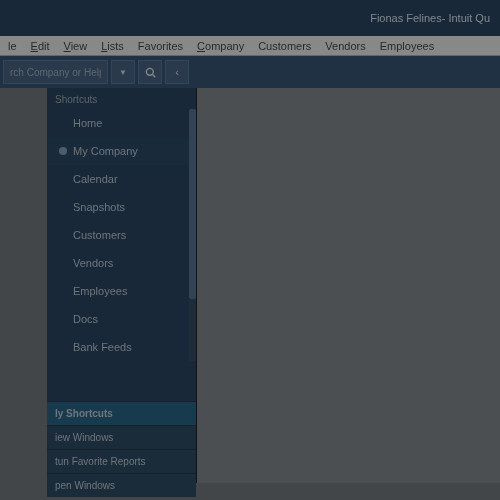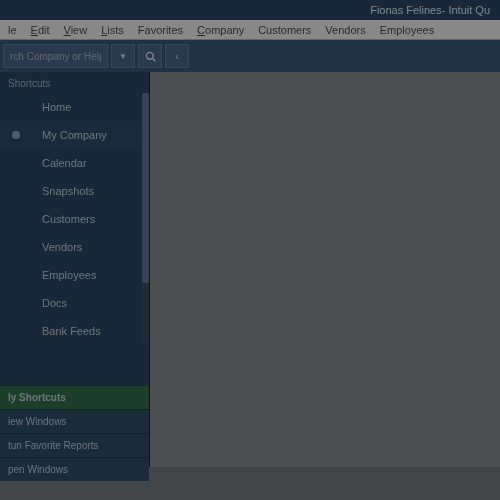--- a/index.html
+++ b/index.html
@@ -1,43 +1,43 @@
 <!DOCTYPE html>
 <html><head>
   <meta charset="utf-8">
   <style>
     * { margin: 0; padding: 0; box-sizing: border-box; font-family: Arial, sans-serif; }
     body { width: 500px; height: 500px; overflow: hidden; background: #5a5f63; }
     .overlay { position: absolute; inset: 0; background: rgba(40,40,40,0.45); pointer-events: none; z-index: 999; }
     
-    .titlebar { height: 20px; background: #0b2846; color: #c9d4df; font-size: 11px; display: flex; justify-content: flex-end; align-items: center; padding: 0 10px; }
+    .titlebar { height: 36px; background: #0b2846; color: #c9d4df; font-size: 11px; display: flex; justify-content: flex-end; align-items: center; padding: 0 10px; }
     
     .menubar { height: 20px; background: #d8d8d8; border-bottom: 1px solid #9a9a9a; display: flex; align-items: center; gap: 2px; font-size: 11px; color: #2a2a2a; padding-left: 2px; }
     .menuitem { padding: 2px 6px; cursor: pointer; }
     .menuitem .ul { text-decoration: underline; }
     
     .toolbar { height: 32px; background: #1a3a5c; display: flex; align-items: center; padding: 3px; gap: 3px; }
     .search-input { height: 24px; width: 105px; background: #2c4a6b; border: 1px solid #3d5d80; color: #b8c4d0; font-size: 10px; padding: 0 6px; }
     .search-input::placeholder { color: #8a9aaa; }
     .icon-btn { width: 24px; height: 24px; background: #2c4a6b; border: 1px solid #3d5d80; display: flex; align-items: center; justify-content: center; color: #b8c4d0; font-size: 11px; cursor: pointer; }
     .dd { font-size: 8px; }
     
-    .body-area { display: flex; height: 395px; }
+    .body-area { display: flex; height: 395px; padding-left: 47px; }
     
     .sidebar { width: 150px; background: #0b2846; color: #a8b4c0; font-size: 11px; display: flex; flex-direction: column; border-right: 1px solid #000; }
     .sb-header { padding: 6px 8px 4px; font-size: 10px; color: #8a96a2; }
     .sb-list { flex: 0 0 auto; max-height: 320px; overflow: hidden; position: relative; }
-    .sb-item { padding: 8px 10px 8px 12px; display: flex; align-items: center; gap: 22px; cursor: pointer; }
+    .sb-item { padding: 8px 10px 8px 12px; display: flex; align-items: center; gap: 6px; cursor: pointer; }
     .sb-item-icon { width: 8px; height: 8px; opacity: 0.4; }
     .sb-item.active { background: #0e2e4c; }
     .sb-dot { width: 8px; height: 8px; border-radius: 50%; background: #6b8aa8; }
     
     .sb-bottom { margin-top: auto; }
     .sb-bottom-item { background: #0f2e4a; padding: 6px 8px; border-top: 1px solid #071c32; font-size: 10px; cursor: pointer; }
-    .sb-bottom-item.em { background: #14532d; font-weight: bold; margin-top: 40px; }
+    .sb-bottom-item.em { background: #0c4a6e; font-weight: bold; margin-top: 40px; }
     
     .scrollbar-track { position: absolute; right: 0; top: 0; width: 7px; height: 100%; background: #16304a; }
     .scrollbar-thumb { position: absolute; right: 0; top: 0; width: 7px; height: 190px; background: #3a5a7a; border-radius: 2px; }
     
     .canvas { flex: 1; background: #6a6f73; }
   </style>
 </head>
 <body>
 
 <div class="titlebar">

